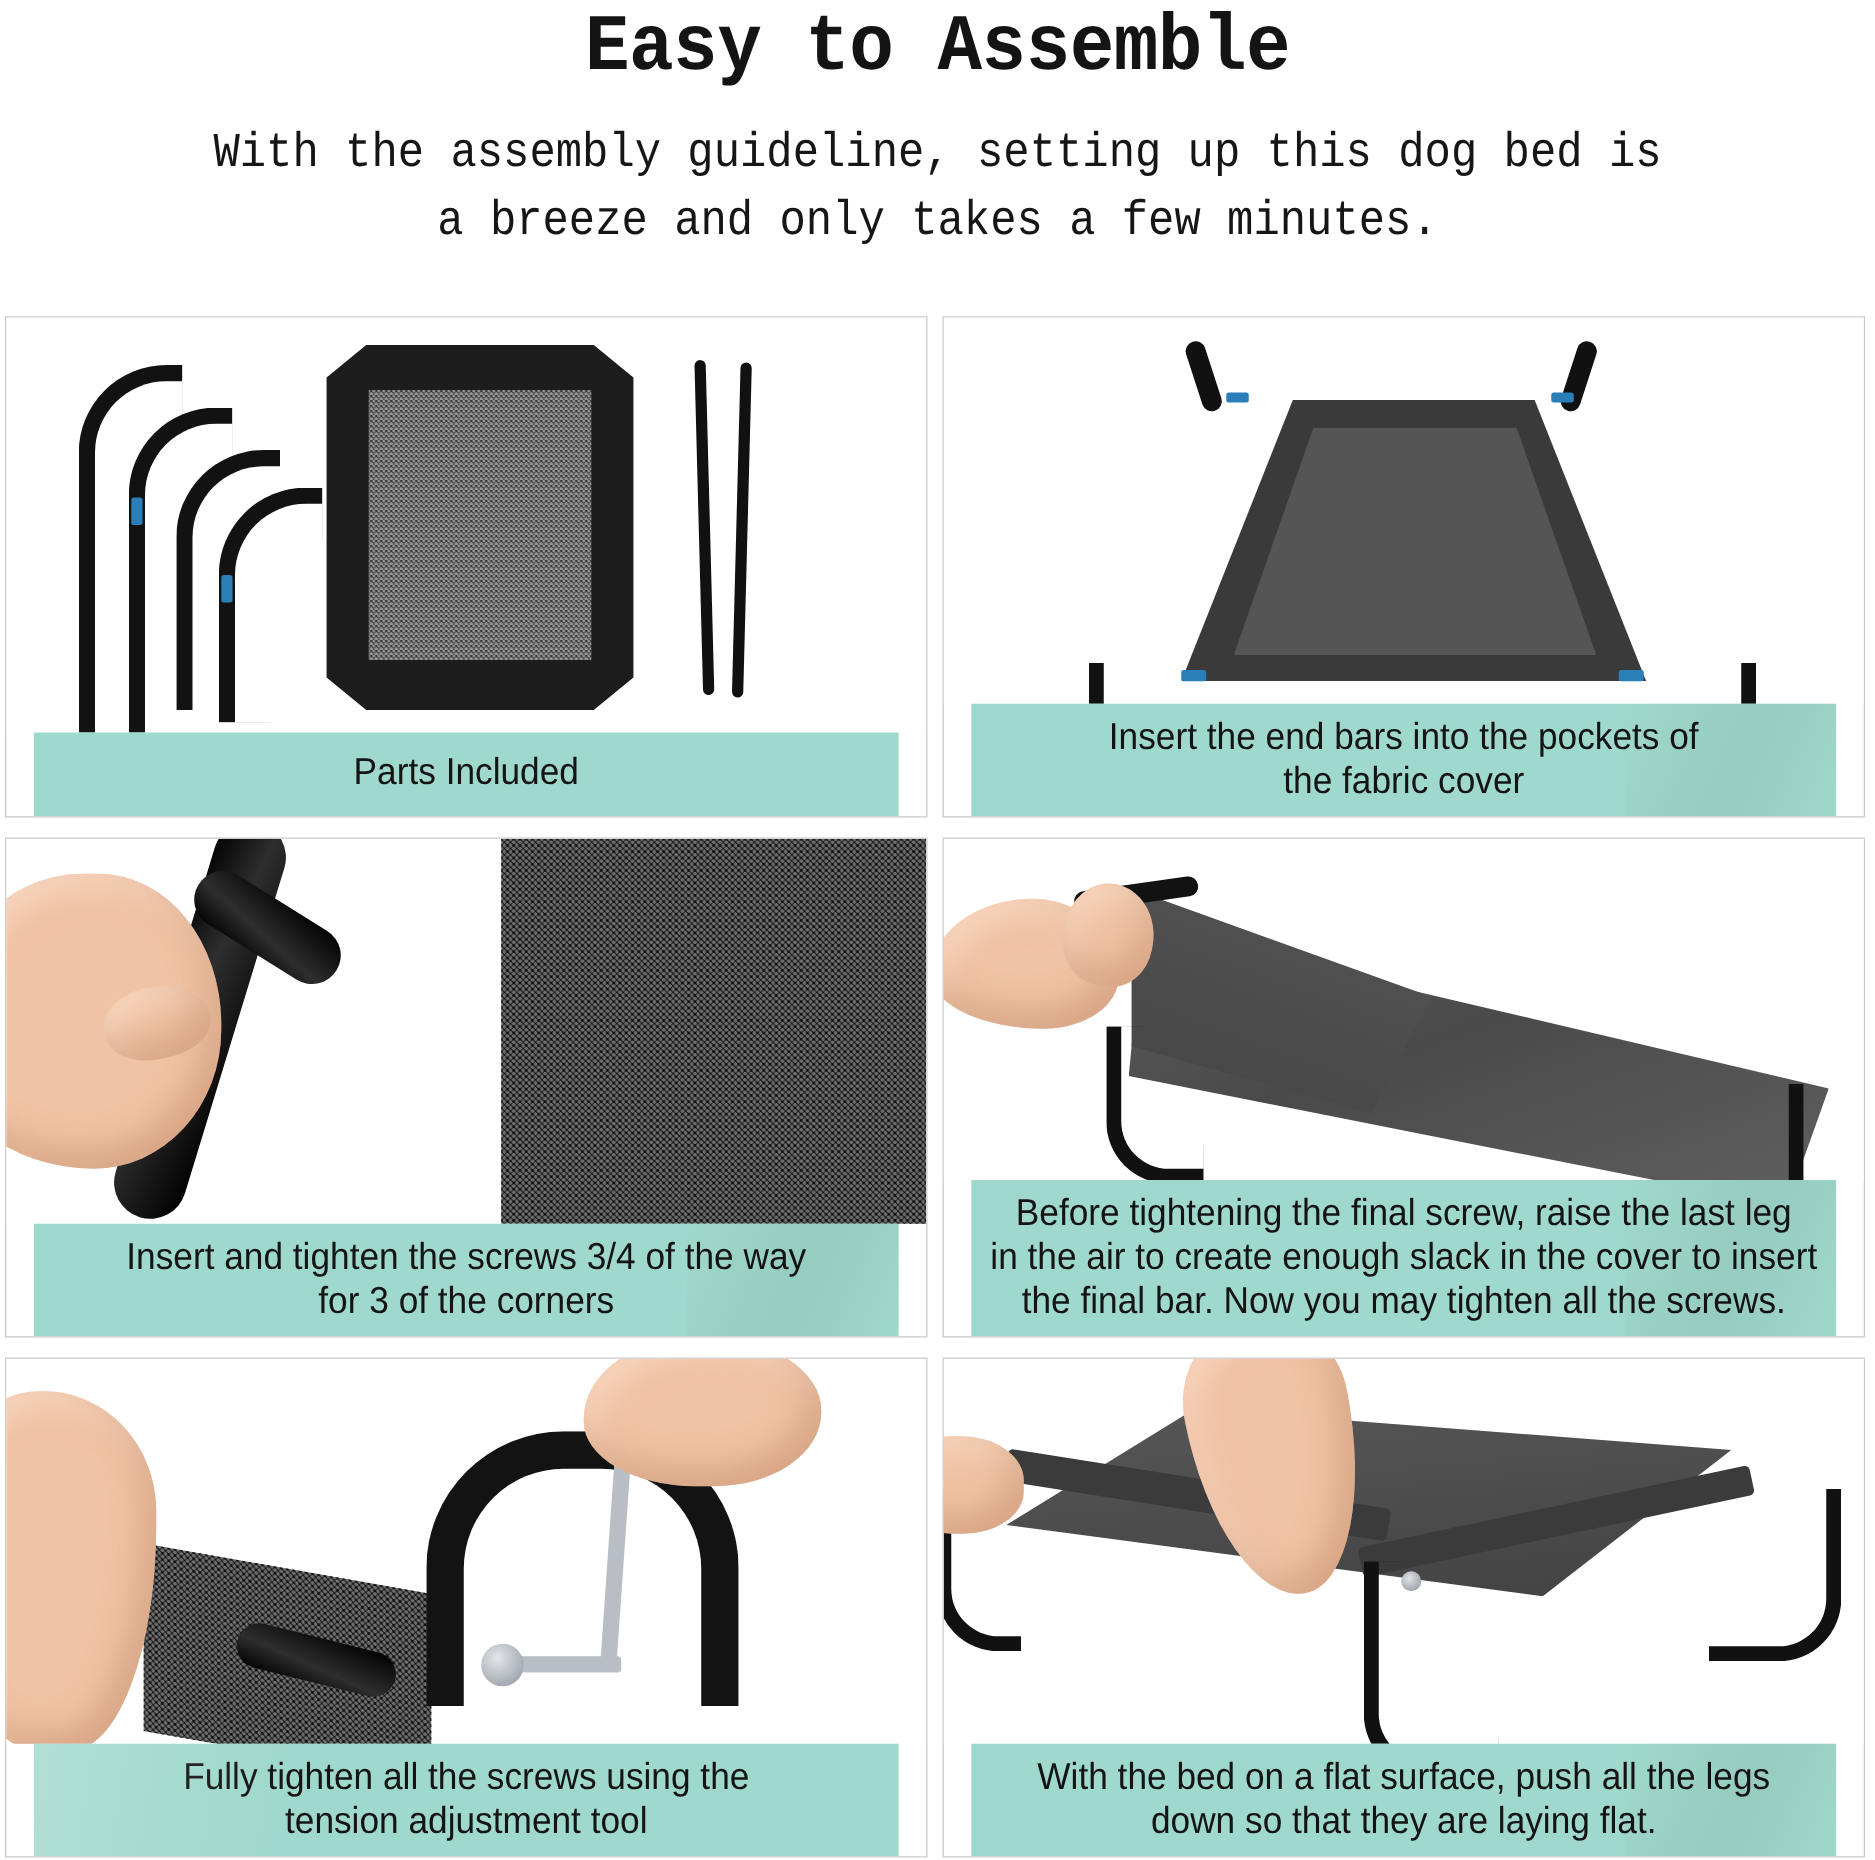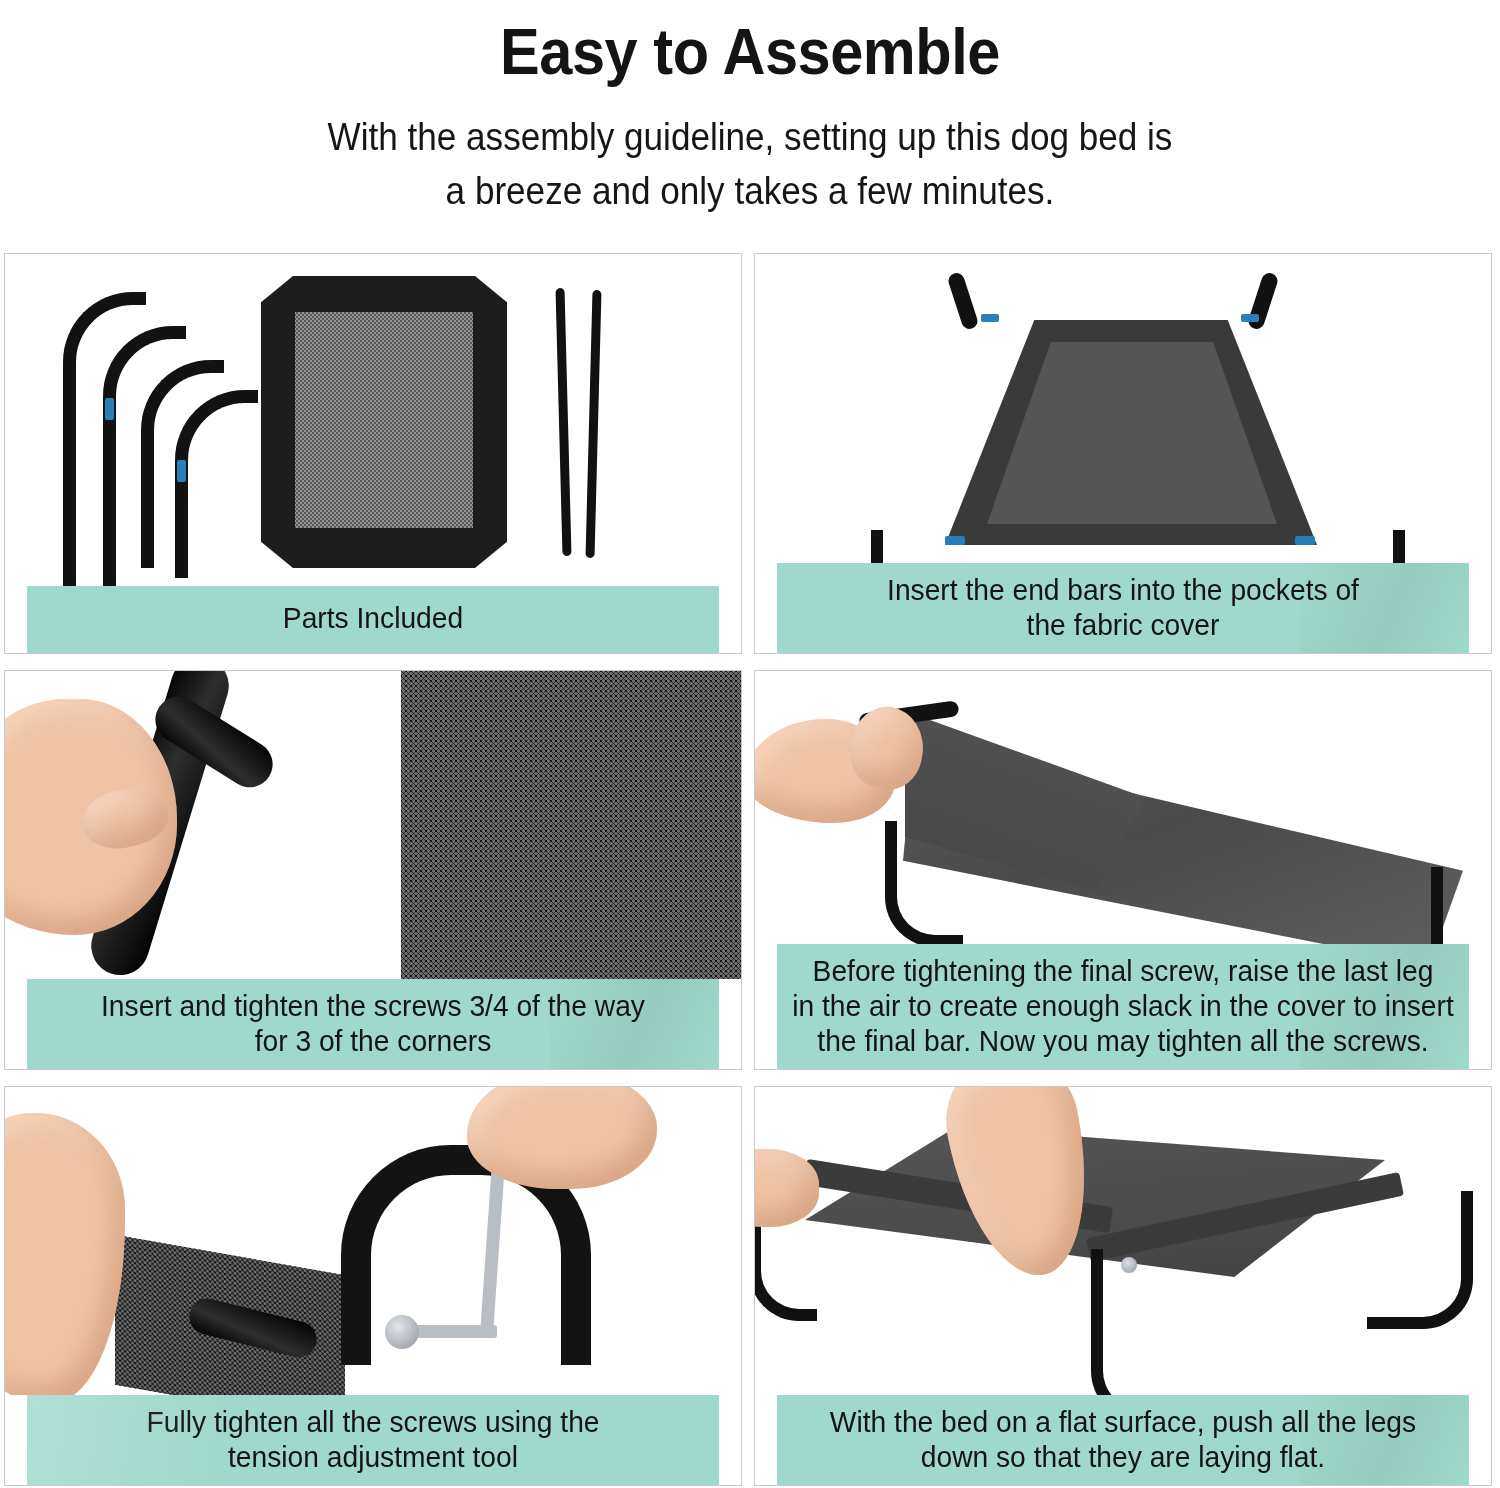--- a/index.html
+++ b/index.html
@@ -11,22 +11,23 @@
     width: 1500px;
     height: 1488px;
     font-family: "Liberation Sans", sans-serif;
     color: #161616;
     overflow: hidden;
   }
 
   
   .header {
     width: 1500px;
-    padding-top: 15px;
+    padding-top: 2px;
     text-align: center;
+    font-family: Liberation Mono, monospace;
   }
   .title {
     font-size: 64px;
     font-weight: bold;
     letter-spacing: -0.5px;
     line-height: 1.05;
     color: #141414;
     transform: scaleX(0.93);
     margin: 0;
     padding-top: 4px;

